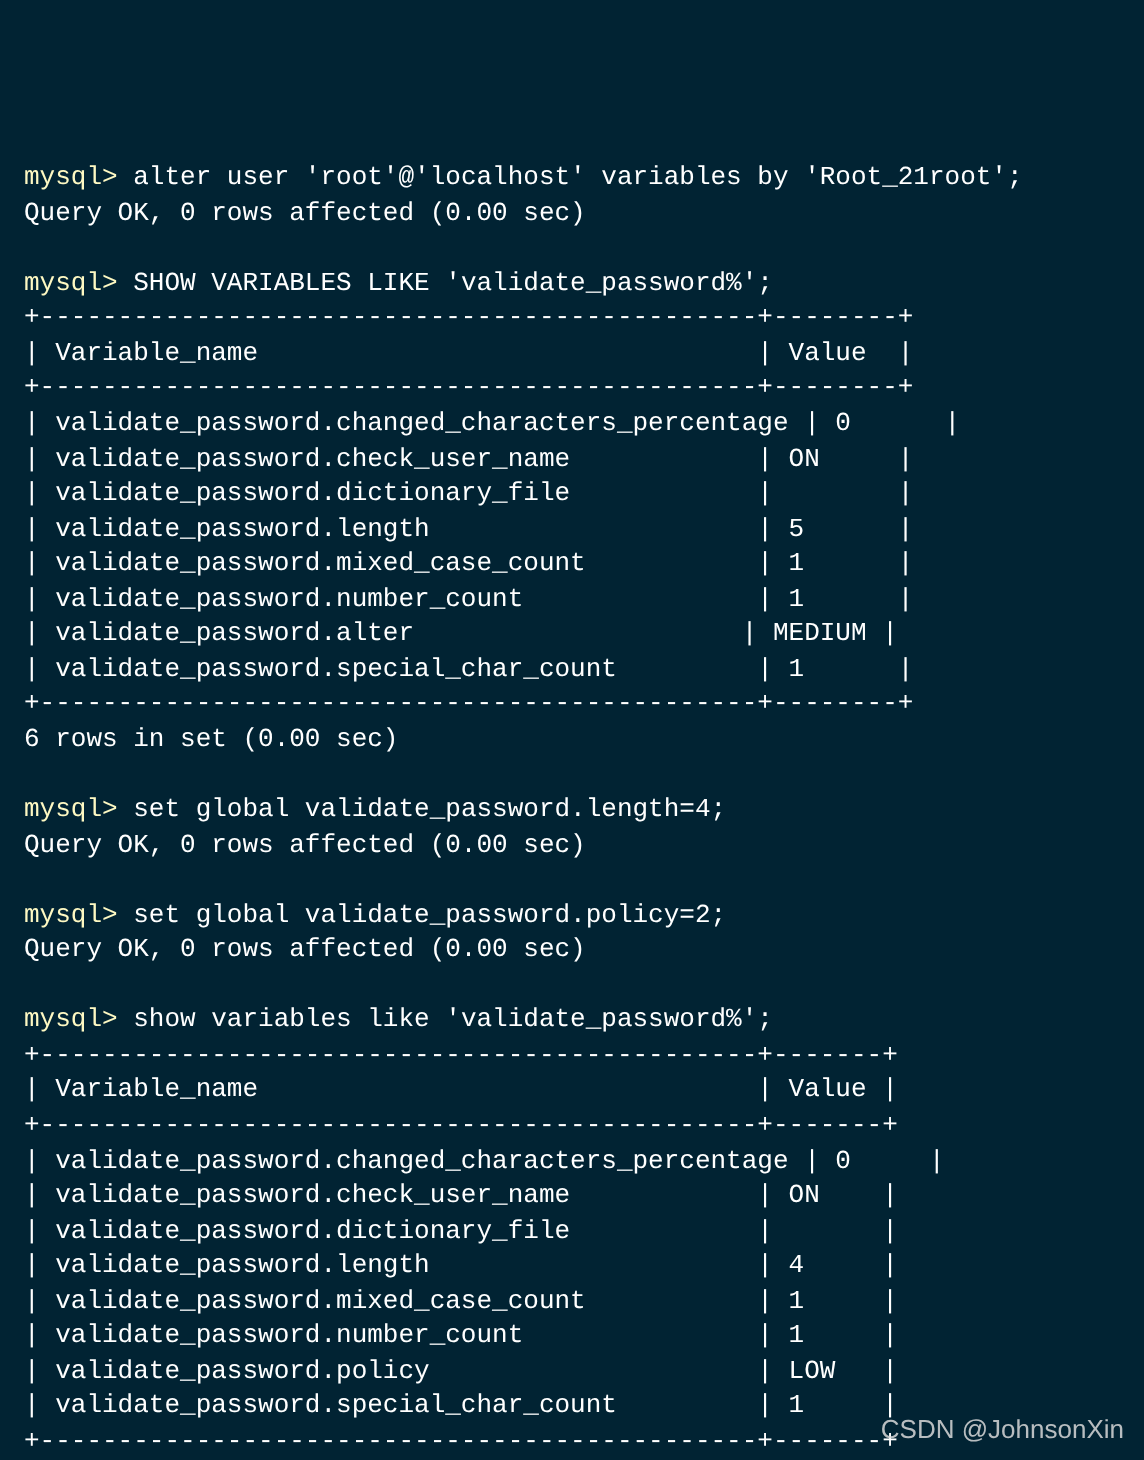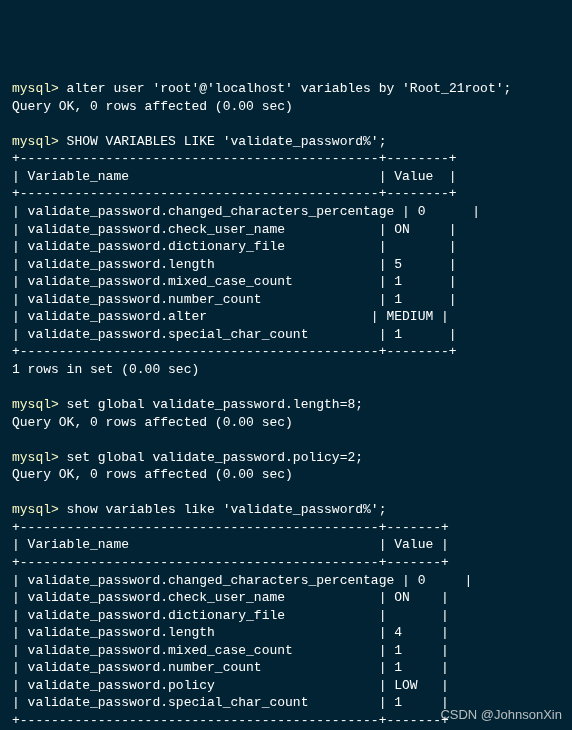--- a/index.html
+++ b/index.html
@@ -43,23 +43,23 @@
 <span>+----------------------------------------------+--------+</span>
 <span>| validate_password.changed_characters_percentage | 0      |</span>
 <span>| validate_password.check_user_name            | ON     |</span>
 <span>| validate_password.dictionary_file            |        |</span>
 <span>| validate_password.length                     | 5      |</span>
 <span>| validate_password.mixed_case_count           | 1      |</span>
 <span>| validate_password.number_count               | 1      |</span>
 <span>| validate_password.alter                     | MEDIUM |</span>
 <span>| validate_password.special_char_count         | 1      |</span>
 <span>+----------------------------------------------+--------+</span>
-<span>1 rows in set (0.00 sec)</span>
+<span>6 rows in set (0.00 sec)</span>
 <span></span>
-<span><span class="prompt">mysql&gt;</span><span> set global validate_password.length=8;</span></span>
+<span><span class="prompt">mysql&gt;</span><span> set global validate_password.length=4;</span></span>
 <span>Query OK, 0 rows affected (0.00 sec)</span>
 <span></span>
 <span><span class="prompt">mysql&gt;</span><span> set global validate_password.policy=2;</span></span>
 <span>Query OK, 0 rows affected (0.00 sec)</span>
 <span></span>
 <span><span class="prompt">mysql&gt;</span><span> show variables like 'validate_password%';</span></span>
 <span>+----------------------------------------------+-------+</span>
 <span>| Variable_name                                | Value |</span>
 <span>+----------------------------------------------+-------+</span>
 <span>| validate_password.changed_characters_percentage | 0     |</span>

